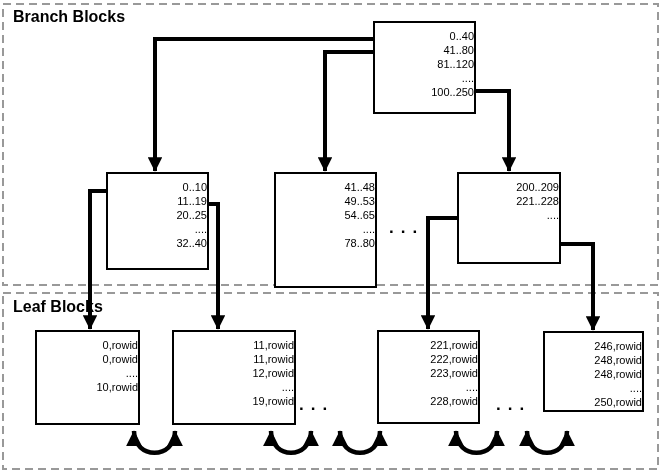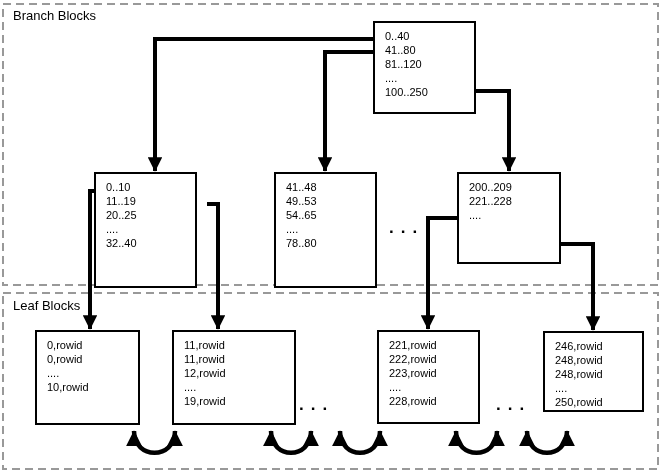--- a/index.html
+++ b/index.html
@@ -2,27 +2,27 @@
 <html><head>
 <meta charset="utf-8">
 <style>
   html,body{margin:0;padding:0;background:#fff;}
   .canvas{
     position:relative;width:662px;height:474px;background:#ffffff;
     font-family:"Liberation Sans",sans-serif;overflow:hidden;color:#000;
   }
   svg.layer{position:absolute;left:0;top:0;z-index:1;}
   .region-label{
-    position:absolute;z-index:2;font-size:13px;font-weight:normal;
+    position:absolute;z-index:2;font-size:16px;font-weight:bold;
     color:#000;white-space:nowrap;
   }
   .block{
     position:absolute;z-index:2;box-sizing:border-box;background:#ffffff;
     border:2px solid #000000;padding:6px 0 0 10px;
-    font-size:11px;line-height:14px;white-space:nowrap;
+    font-size:11px;line-height:14px;white-space:nowrap;text-align:right;
   }
   .block-line{height:14px;}
   .dots{
     position:absolute;z-index:2;font-size:17px;font-weight:900;
     letter-spacing:7px;line-height:17px;white-space:nowrap;
   }
 </style>
 </head>
 <body>
 
@@ -57,21 +57,21 @@
   <div class="region-label" style="left:13px;top:8px">Branch Blocks</div>
   <div class="region-label" style="left:13px;top:298px">Leaf Blocks</div>
 
   <div class="block" style="left:373px;top:21px;width:103px;height:93px">
       <div class="block-line">0..40</div>
       <div class="block-line">41..80</div>
       <div class="block-line">81..120</div>
       <div class="block-line">....</div>
       <div class="block-line">100..250</div>
     </div>
-  <div class="block" style="left:94px;top:172px;width:103px;height:116px">
+  <div class="block" style="left:106px;top:172px;width:103px;height:98px">
       <div class="block-line">0..10</div>
       <div class="block-line">11..19</div>
       <div class="block-line">20..25</div>
       <div class="block-line">....</div>
       <div class="block-line">32..40</div>
     </div>
   <div class="block" style="left:274px;top:172px;width:103px;height:116px">
       <div class="block-line">41..48</div>
       <div class="block-line">49..53</div>
       <div class="block-line">54..65</div>

